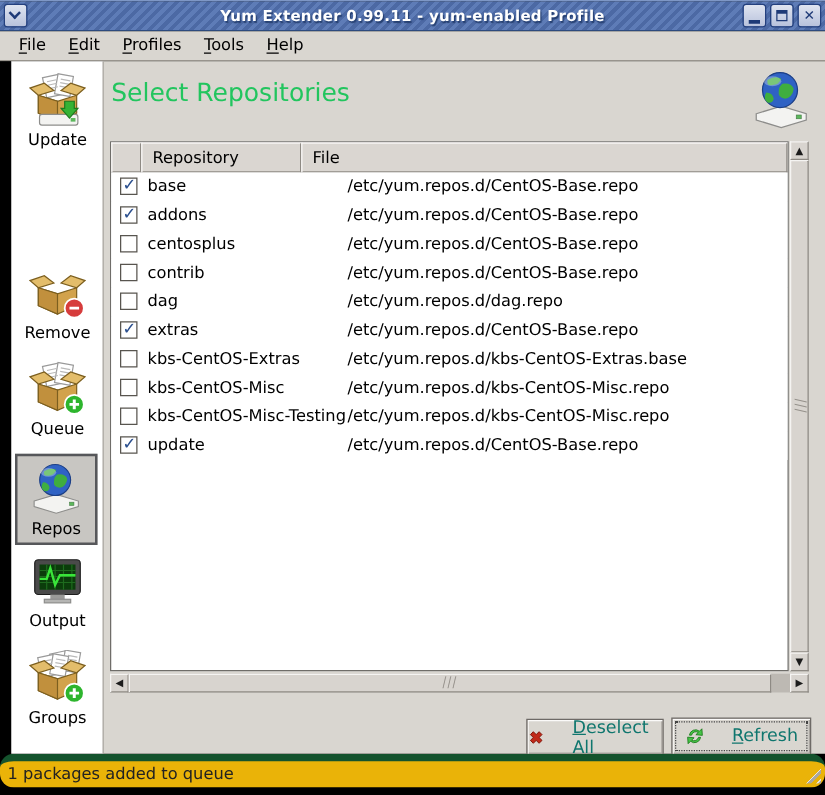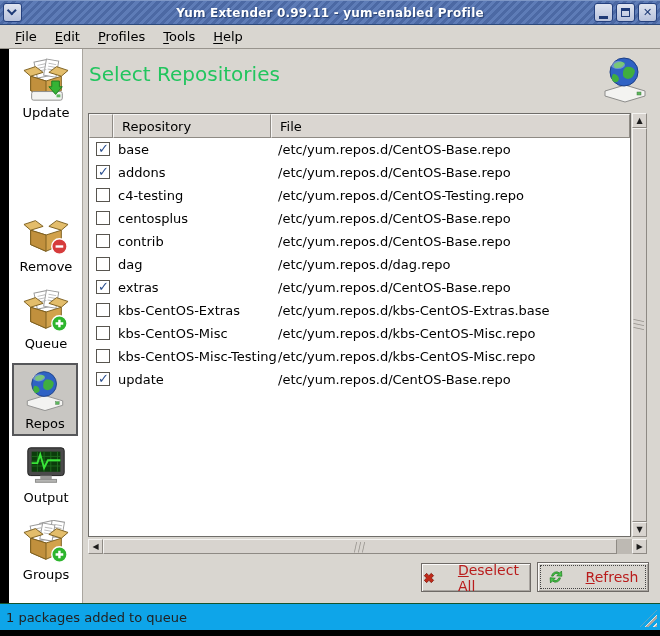--- a/index.html
+++ b/index.html
@@ -65,21 +65,21 @@
     background:#fff; border:1px solid #6f6d69;
   }
   .t-head { display:flex; height:24px; }
   .th {
     background:#dad6d1; font-size:13px; color:#000;
     border-top:1px solid #f7f6f5; border-left:1px solid #f7f6f5;
     border-right:1px solid #8e8a84; border-bottom:1px solid #8e8a84;
     display:flex; align-items:center; padding-left:8px; overflow:hidden;
   }
   .th.c0 { width:24px; padding-left:0; }
-  .th.c1 { width:158px; }
+  .th.c1 { width:128px; }
   .th.c2 { flex:1; }
   .t-rows { position:relative; }
   .t-row { height:23px; display:flex; align-items:center; position:relative; background:#fff; }
   .cb {
     position:absolute; left:7px; top:4px; width:14px; height:14px;
     background:#fff; border:1px solid #5a5document7;
     border:1px solid #58554f;
   }
   .cb.checked::after {
     content:"✓"; position:absolute; left:1px; top:-2px;
@@ -109,31 +109,31 @@
     display:flex; align-items:center; justify-content:center; }
   .grip { color:#94908a; font-size:9px; letter-spacing:1px; transform:scaleY(1.3); }
   .vsb .grip { transform:rotate(90deg) scaleY(1.3); }
 
   
   .btn {
     position:absolute; background:#d9d6d0;
     border:1px solid #6e6a66;
     box-shadow:inset 1px 1px 0 #fbfaf9, inset -1px -1px 0 #a9a5a0;
     display:flex; align-items:center; justify-content:center; gap:22px;
-    font-size:14px; color:#b91c1c;
+    font-size:14px; color:#0f766e;margin-top:12px;
   }
   .btn-deselect { left:421px; top:563px; width:110px; height:29px; }
   .btn-refresh  { left:537px; top:562px; width:112px; height:30px; outline:1px dotted #444; outline-offset:-4px; }
   .btn svg { width:16px; height:16px; }
 
   
   .statusbar {
     position:absolute; left:0; top:603px; width:660px; height:27px;
-    background:#0ea5e9; border-top:1px solid #14532d;
-    display:flex; align-items:center; padding-left:6px;
+    background:#eab308; border-top:6px solid #14532d;
+    display:flex; align-items:center; padding-left:6px;border-radius:11px;
   }
   .status-text { font-size:13px; color:#222; }
   .resize-grip {
     position:absolute; right:3px; bottom:3px; width:17px; height:17px;
     background:repeating-linear-gradient(315deg,#aba7a1 0 2px,#e7e4df 2px 3px,transparent 3px 6px);
     clip-path:polygon(100% 0,100% 100%,0 100%);
   }
 </style>
 </head>
 <body>
@@ -267,25 +267,20 @@
           <span class="cell-name">base</span>
           <span class="cell-file">/etc/yum.repos.d/CentOS-Base.repo</span>
         </div>
         <div class="t-row">
           <span class="cb checked"></span>
           <span class="cell-name">addons</span>
           <span class="cell-file">/etc/yum.repos.d/CentOS-Base.repo</span>
         </div>
         <div class="t-row">
           <span class="cb"></span>
-          <span class="cell-name">c4-testing</span>
-          <span class="cell-file">/etc/yum.repos.d/CentOS-Testing.repo</span>
-        </div>
-        <div class="t-row">
-          <span class="cb"></span>
           <span class="cell-name">centosplus</span>
           <span class="cell-file">/etc/yum.repos.d/CentOS-Base.repo</span>
         </div>
         <div class="t-row">
           <span class="cb"></span>
           <span class="cell-name">contrib</span>
           <span class="cell-file">/etc/yum.repos.d/CentOS-Base.repo</span>
         </div>
         <div class="t-row">
           <span class="cb"></span>

